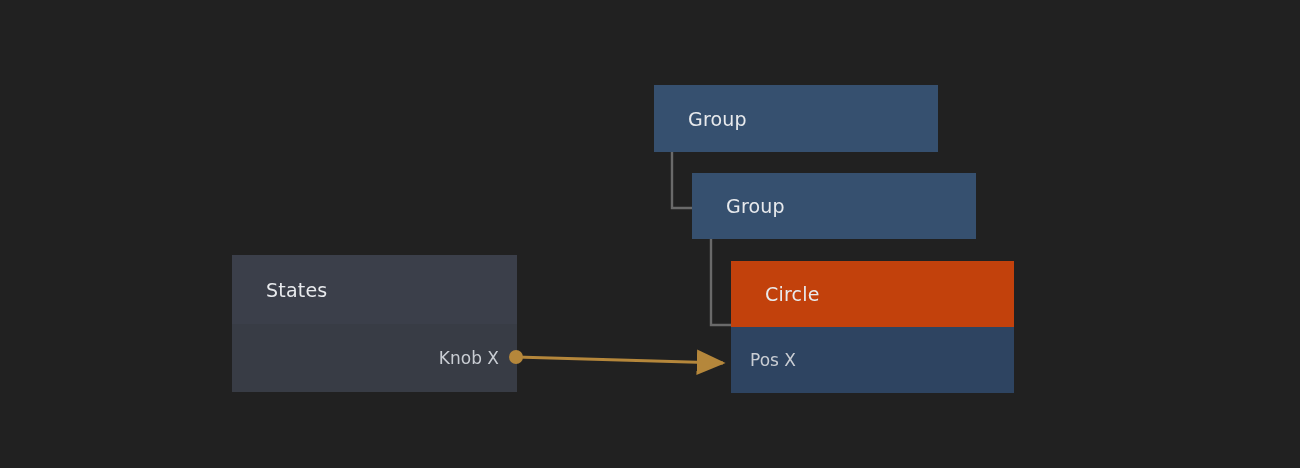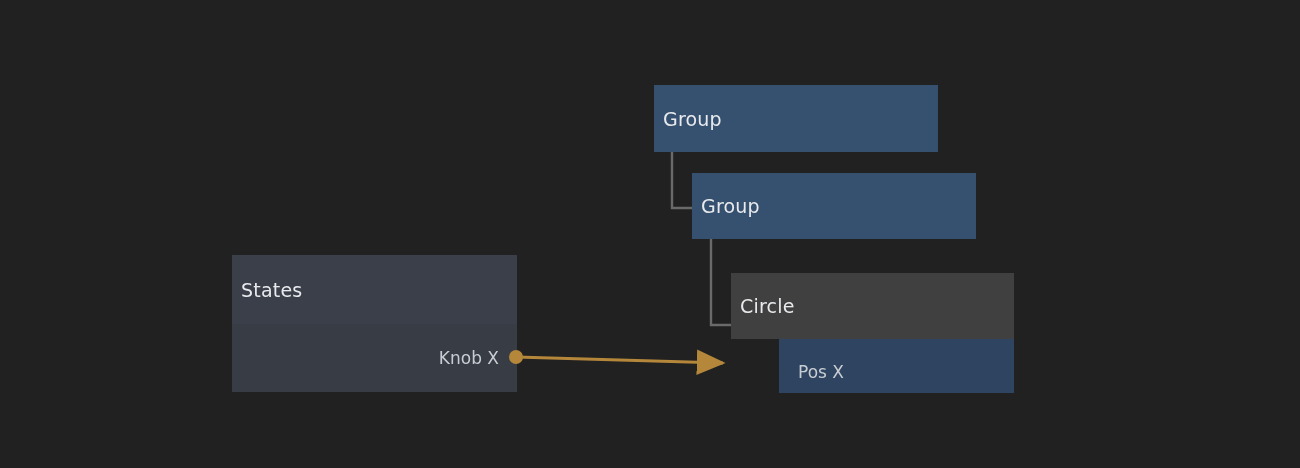--- a/index.html
+++ b/index.html
@@ -20,21 +20,21 @@
   .node {
     position: absolute;
     box-sizing: border-box;
     overflow: hidden;
   }
   .node-header {
     box-sizing: border-box;
     width: 100%;
     display: flex;
     align-items: center;
-    padding-left: 9px;
+    padding-left: 34px;
   }
   .node-title {
     color: #e8eaed;
     font-size: 19px;
     letter-spacing: 0.2px;
     white-space: nowrap;
   }
   .node-body {
     box-sizing: border-box;
     width: 100%;
@@ -65,22 +65,21 @@
   
   .group-node {
     background: #36506f;
   }
   .group-node .node-header {
     height: 100%;
   }
 
   
   .circle-node .node-header {
-    background: #404040;
-    margin-top: 12px;
+    background: #c2410c;
   }
   .circle-node .node-body {
     background: #2e4461;
   }
 
   
   .states-node .node-header {
     background: #3b3f4a;
   }
   .states-node .node-body {
@@ -115,21 +114,21 @@
   <div class="node group-node" style="left:692px; top:173px; width:284px; height:66px;">
     <div class="node-header">
       <span class="node-title">Group</span>
     </div>
   </div>
 
   <div class="node circle-node" style="left:731px; top:261px; width:283px; height:132px;">
     <div class="node-header" style="height:66px;">
       <span class="node-title">Circle</span>
     </div>
-    <div class="node-body" style="height:66px;margin-left:48px;">
+    <div class="node-body" style="height:66px;">
       <div class="port-row in">
         <span class="port-label">Pos X</span>
       </div>
     </div>
   </div>
 
   <div class="node states-node" style="left:232px; top:255px; width:285px; height:171px;">
     <div class="node-header" style="height:69px;">
       <span class="node-title">States</span>
     </div>

